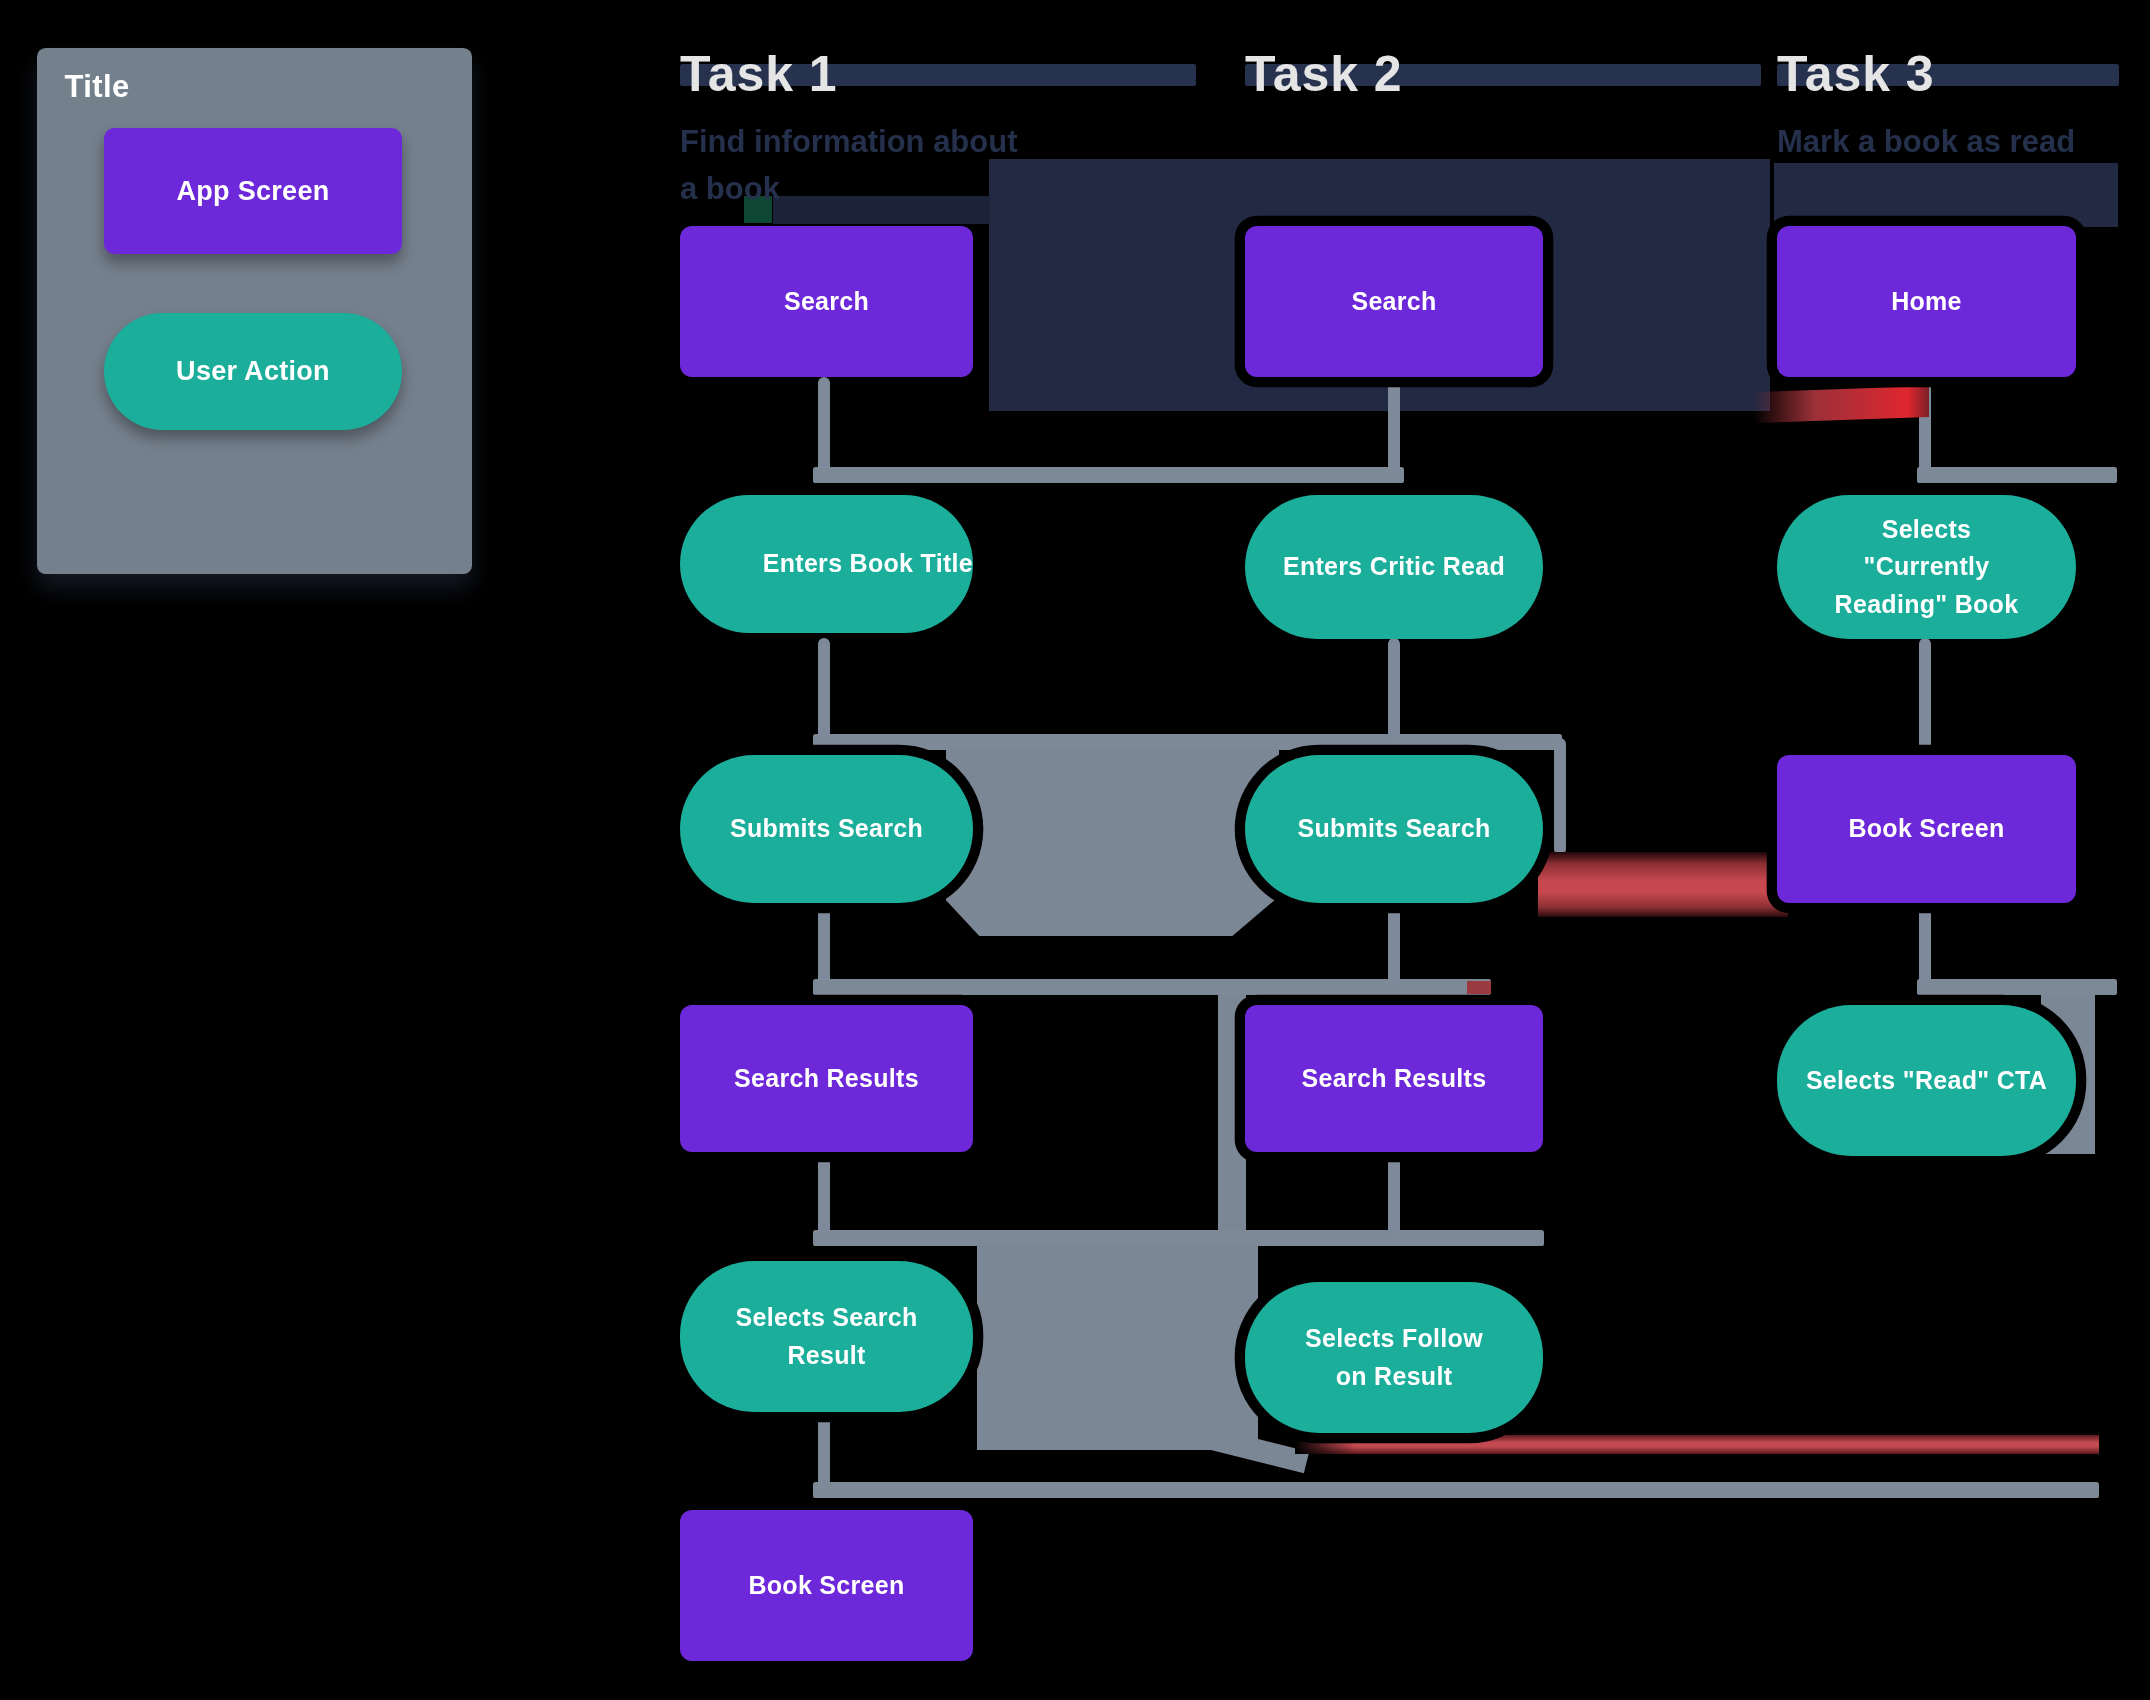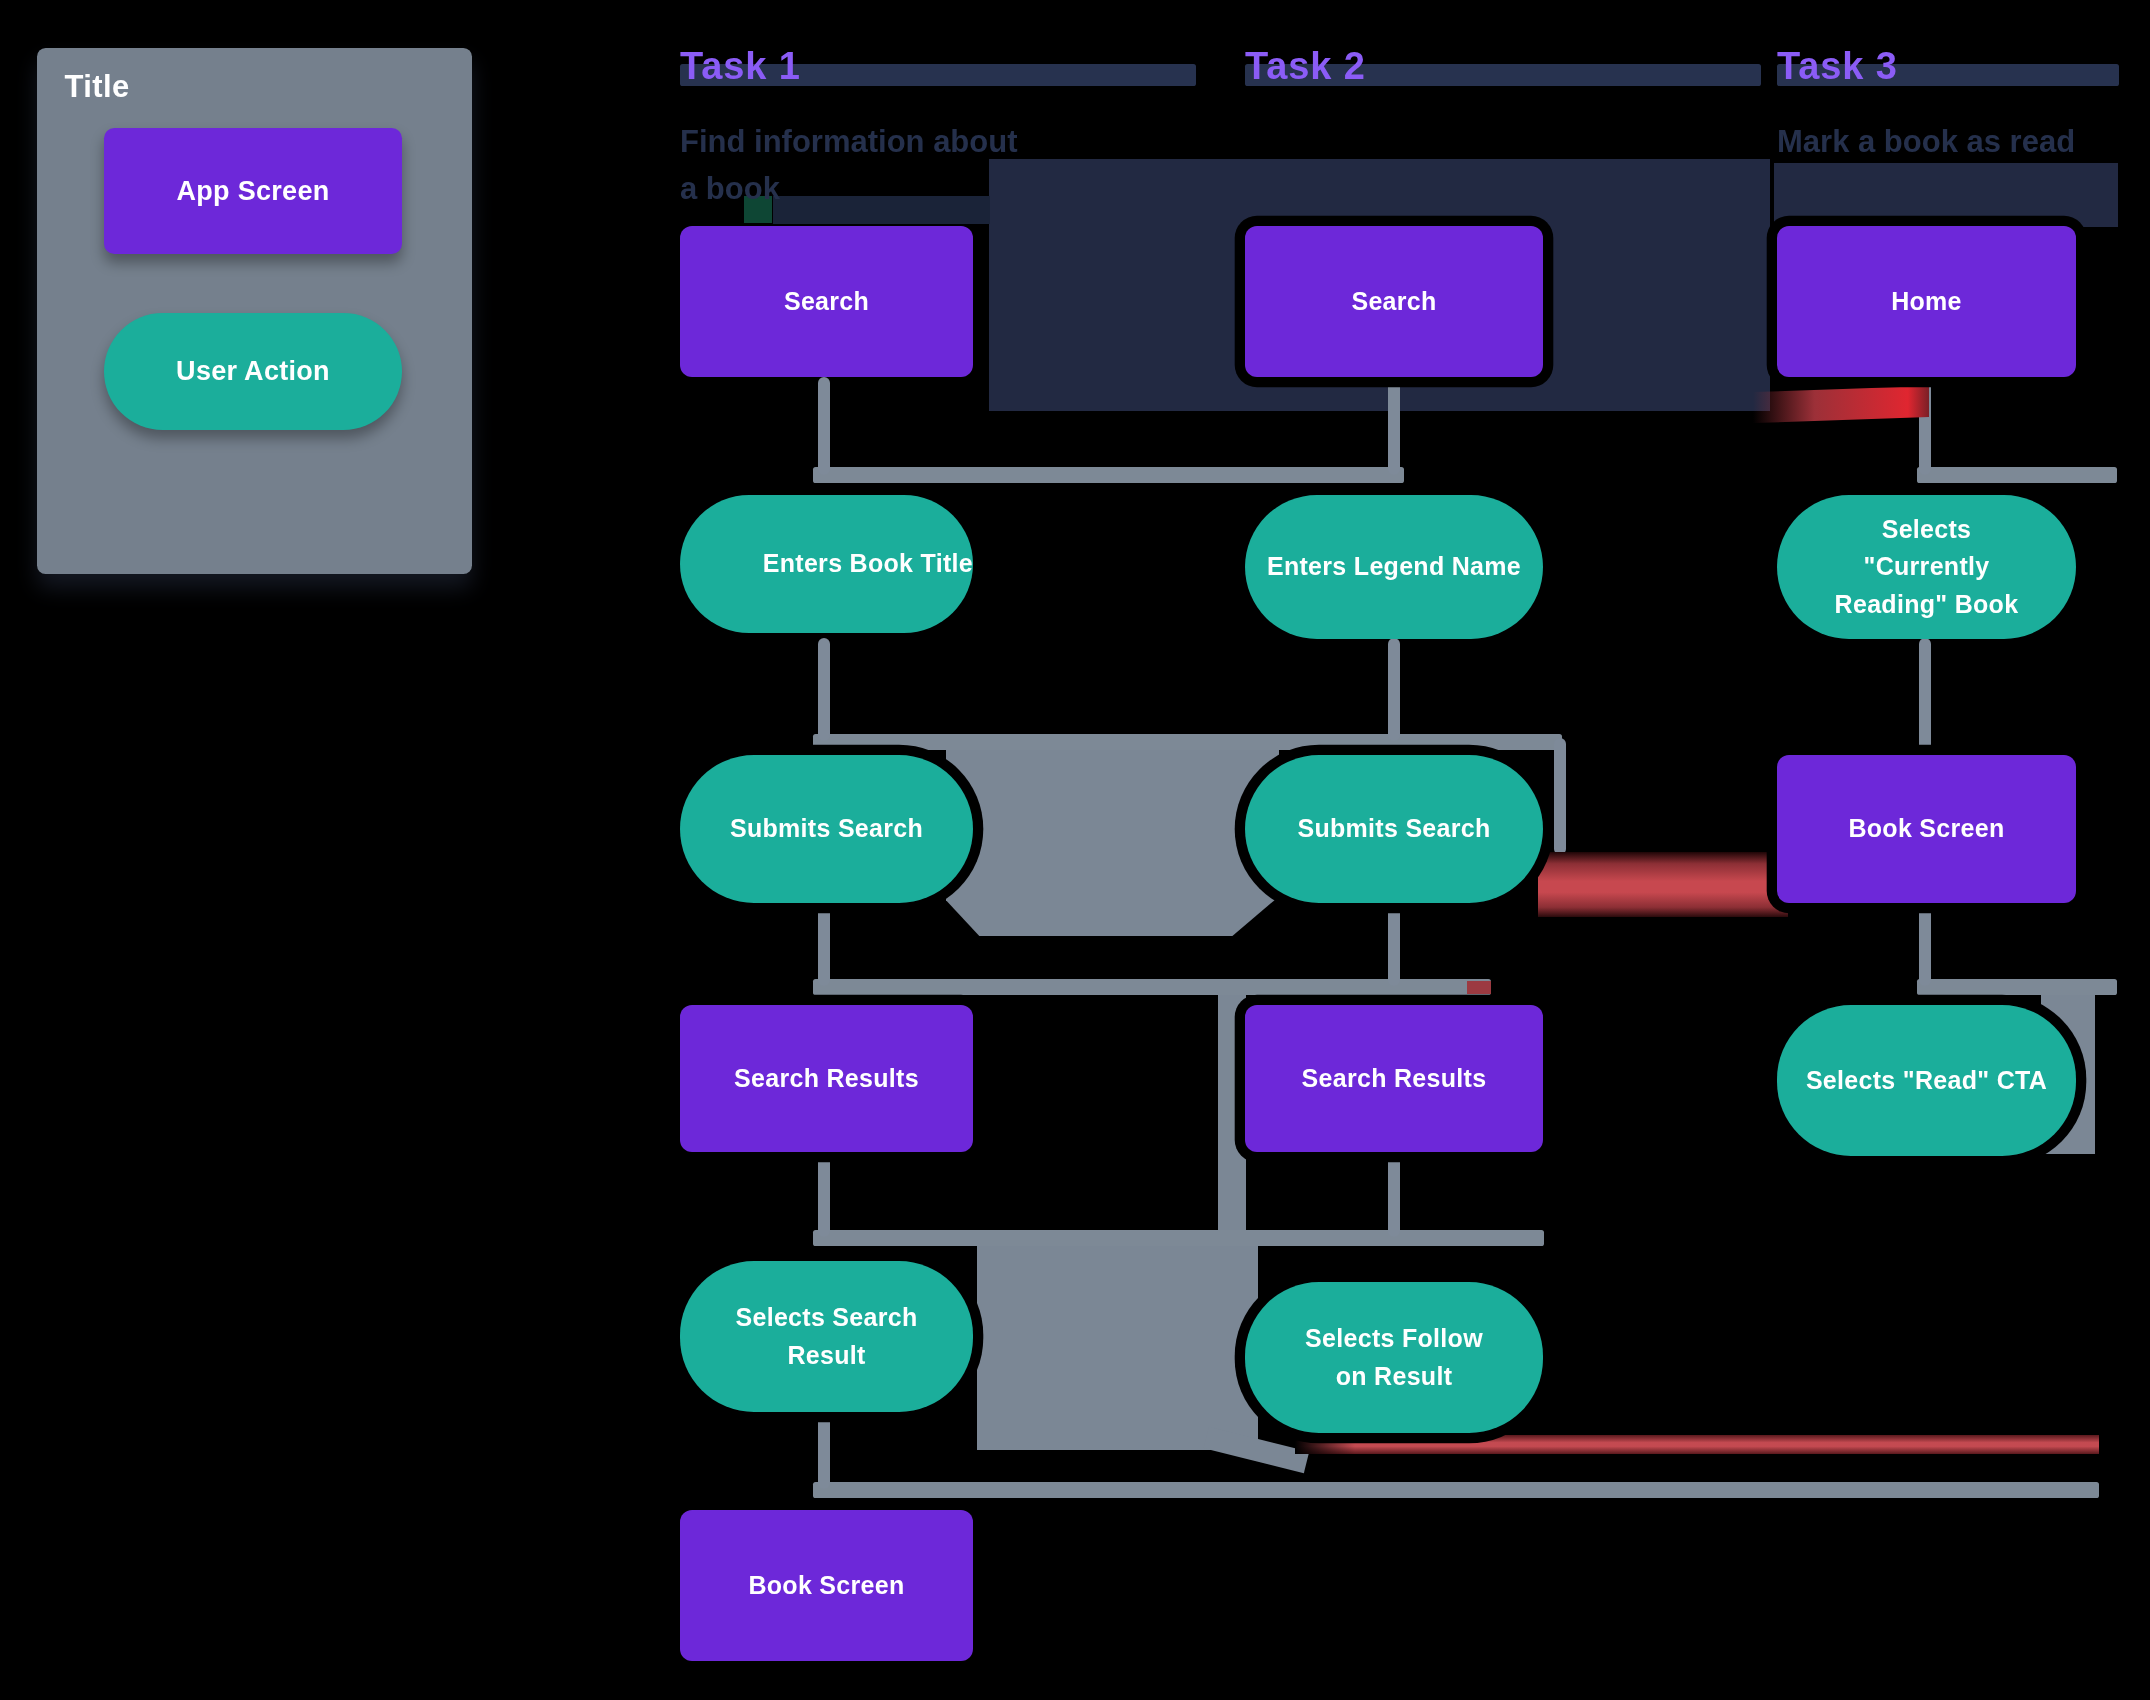--- a/index.html
+++ b/index.html
@@ -19,21 +19,21 @@
 
   
   .redbar{background:linear-gradient(180deg,#1f0607 0%,#8c2f35 18%,#c7484f 45%,#c7484f 62%,#8c2f35 85%,#2a0a0c 100%);}
   .redthin{background:linear-gradient(90deg,#000 0px,rgba(0,0,0,0) 60px),
              linear-gradient(180deg,#5a191d 0%,#c44a51 40%,#c44a51 60%,#5a191d 100%);}
   .redwedge{background:linear-gradient(90deg,rgba(120,30,36,0) 0%,#9c3038 35%,#e02630 88%,#7a1f26 100%);transform:skewY(-2deg);}
   .redsliver{background:#9c3a41;}
 
   
   .rule{background:#27324f;height:22.4px;border-radius:2.6px;}
-  .task-title{color:#8b5cf6;font-size:38px;font-weight:700;letter-spacing:0.9px;}
+  .task-title{color:#e5e5e5;font-size:50px;font-weight:700;letter-spacing:0.9px;}
   .task-sub{color:#25304c;font-size:31px;font-weight:700;line-height:1.5;}
 
   
   .node{display:flex;align-items:center;justify-content:center;text-align:center;
         color:#fff;font-size:25px;font-weight:600;letter-spacing:0.3px;line-height:1.5;}
   .screen{background:#6d28d9;border-radius:12px;}
   .action{background:#1bae9b;border-radius:74px;}
   .ring{box-shadow:0 0 0 10.3px #000;}
 
   
@@ -122,21 +122,21 @@
     <span>Selects Search Result</span>
   </div>
   <div class="abs node screen" style="left:680px;top:1510px;width:293px;height:151px;">
     <span>Book Screen</span>
   </div>
 
   <div class="abs node screen ring" style="left:1245px;top:226px;width:298px;height:151px;">
     <span>Search</span>
   </div>
   <div class="abs node action" style="left:1245px;top:495px;width:298px;height:144px;">
-    <span>Enters Legend Name</span>
+    <span>Enters Critic Read</span>
   </div>
   <div class="abs node action ring" style="left:1245px;top:755px;width:298px;height:148px;">
     <span>Submits Search</span>
   </div>
   <div class="abs node screen ring" style="left:1245px;top:1005px;width:298px;height:147px;">
     <span>Search Results</span>
   </div>
   <div class="abs node action ring" style="left:1245px;top:1282px;width:298px;height:151px;padding:0 45px;box-sizing:border-box;">
     <span>Selects Follow on Result</span>
   </div>

